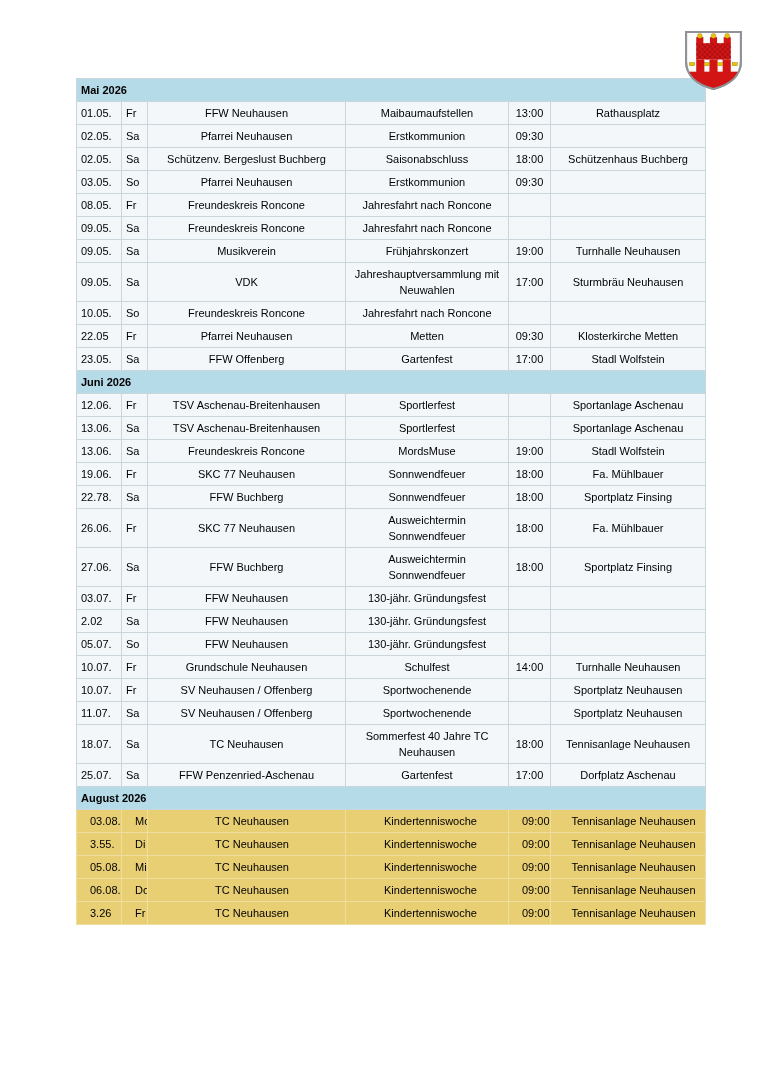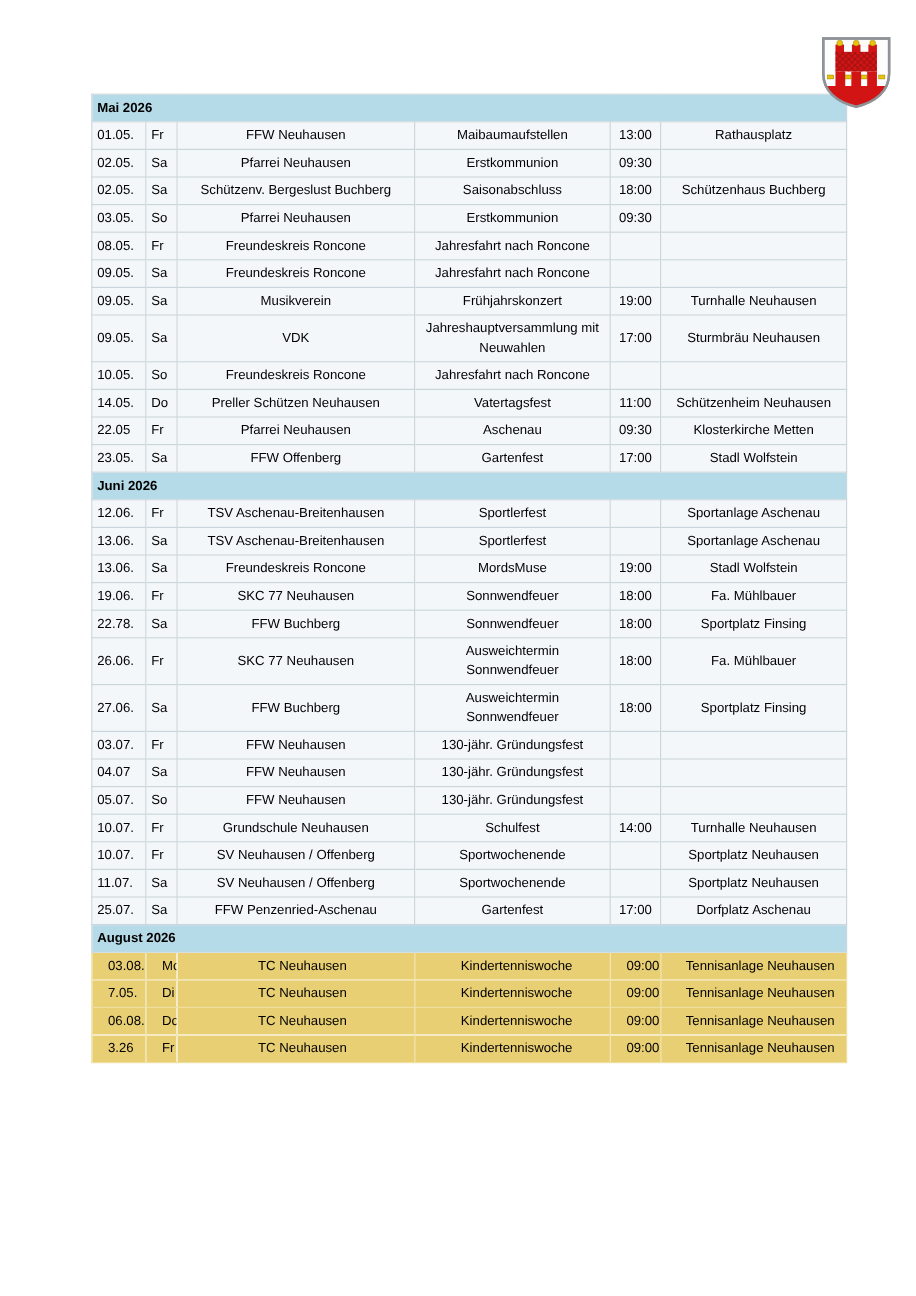--- a/index.html
+++ b/index.html
@@ -174,32 +174,24 @@
         </tr>
         <tr class="event-row">
           <td class="c0">10.05.</td>
           <td class="c1">So</td>
           <td class="c2">Freundeskreis Roncone</td>
           <td class="c3">Jahresfahrt nach Roncone</td>
           <td class="c4"></td>
           <td class="c5"></td>
         </tr>
         <tr class="event-row">
-          <td class="c0">14.05.</td>
-          <td class="c1">Do</td>
-          <td class="c2">Preller Schützen Neuhausen</td>
-          <td class="c3">Vatertagsfest</td>
-          <td class="c4">11:00</td>
-          <td class="c5">Schützenheim Neuhausen</td>
-        </tr>
-        <tr class="event-row">
           <td class="c0">22.05</td>
           <td class="c1">Fr</td>
           <td class="c2">Pfarrei Neuhausen</td>
-          <td class="c3">Aschenau</td>
+          <td class="c3">Metten</td>
           <td class="c4">09:30</td>
           <td class="c5">Klosterkirche Metten</td>
         </tr>
         <tr class="event-row">
           <td class="c0">23.05.</td>
           <td class="c1">Sa</td>
           <td class="c2">FFW Offenberg</td>
           <td class="c3">Gartenfest</td>
           <td class="c4">17:00</td>
           <td class="c5">Stadl Wolfstein</td>
@@ -265,21 +257,21 @@
         </tr>
         <tr class="event-row">
           <td class="c0">03.07.</td>
           <td class="c1">Fr</td>
           <td class="c2">FFW Neuhausen</td>
           <td class="c3">130-jähr. Gründungsfest</td>
           <td class="c4"></td>
           <td class="c5"></td>
         </tr>
         <tr class="event-row">
-          <td class="c0">04.07</td>
+          <td class="c0">2.02</td>
           <td class="c1">Sa</td>
           <td class="c2">FFW Neuhausen</td>
           <td class="c3">130-jähr. Gründungsfest</td>
           <td class="c4"></td>
           <td class="c5"></td>
         </tr>
         <tr class="event-row">
           <td class="c0">05.07.</td>
           <td class="c1">So</td>
           <td class="c2">FFW Neuhausen</td>
@@ -305,41 +297,57 @@
         </tr>
         <tr class="event-row">
           <td class="c0">11.07.</td>
           <td class="c1">Sa</td>
           <td class="c2">SV Neuhausen / Offenberg</td>
           <td class="c3">Sportwochenende</td>
           <td class="c4"></td>
           <td class="c5">Sportplatz Neuhausen</td>
         </tr>
         <tr class="event-row">
+          <td class="c0">18.07.</td>
+          <td class="c1">Sa</td>
+          <td class="c2">TC Neuhausen</td>
+          <td class="c3">Sommerfest 40 Jahre TC Neuhausen</td>
+          <td class="c4">18:00</td>
+          <td class="c5">Tennisanlage Neuhausen</td>
+        </tr>
+        <tr class="event-row">
           <td class="c0">25.07.</td>
           <td class="c1">Sa</td>
           <td class="c2">FFW Penzenried-Aschenau</td>
           <td class="c3">Gartenfest</td>
           <td class="c4">17:00</td>
           <td class="c5">Dorfplatz Aschenau</td>
         </tr>
         <tr class="month-row">
           <td colspan="6" class="month-cell">August 2026</td>
         </tr>
         <tr class="event-row hl">
           <td class="c0">03.08.</td>
           <td class="c1">Mo</td>
           <td class="c2">TC Neuhausen</td>
           <td class="c3">Kindertenniswoche</td>
           <td class="c4">09:00</td>
           <td class="c5">Tennisanlage Neuhausen</td>
         </tr>
         <tr class="event-row hl">
-          <td class="c0">7.05.</td>
+          <td class="c0">3.55.</td>
           <td class="c1">Di</td>
+          <td class="c2">TC Neuhausen</td>
+          <td class="c3">Kindertenniswoche</td>
+          <td class="c4">09:00</td>
+          <td class="c5">Tennisanlage Neuhausen</td>
+        </tr>
+        <tr class="event-row hl">
+          <td class="c0">05.08.</td>
+          <td class="c1">Mi</td>
           <td class="c2">TC Neuhausen</td>
           <td class="c3">Kindertenniswoche</td>
           <td class="c4">09:00</td>
           <td class="c5">Tennisanlage Neuhausen</td>
         </tr>
         <tr class="event-row hl">
           <td class="c0">06.08.</td>
           <td class="c1">Do</td>
           <td class="c2">TC Neuhausen</td>
           <td class="c3">Kindertenniswoche</td>

